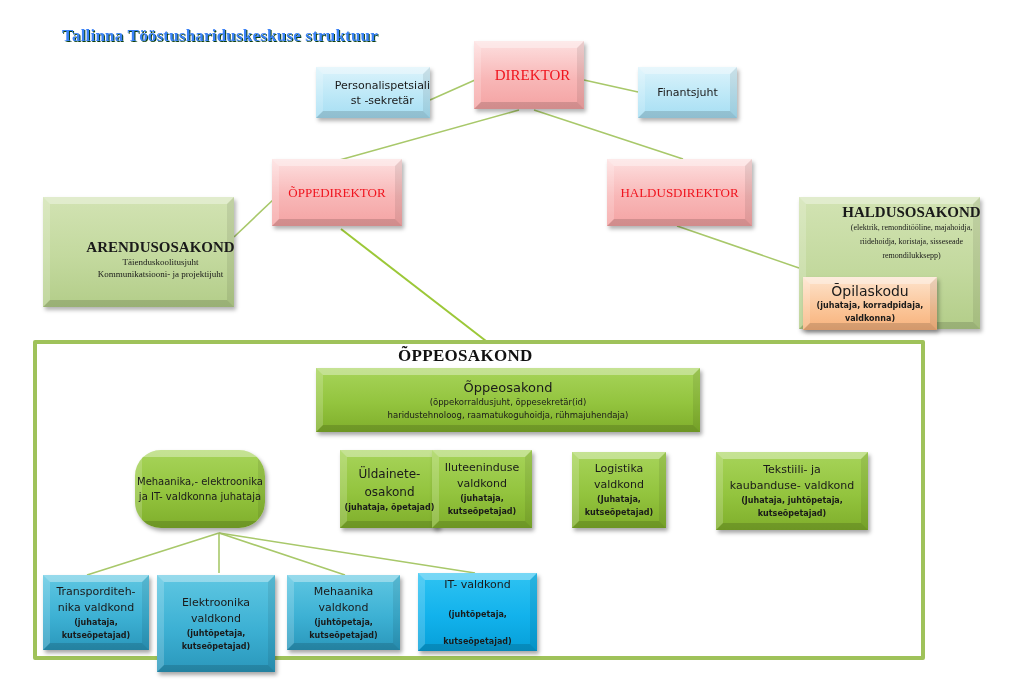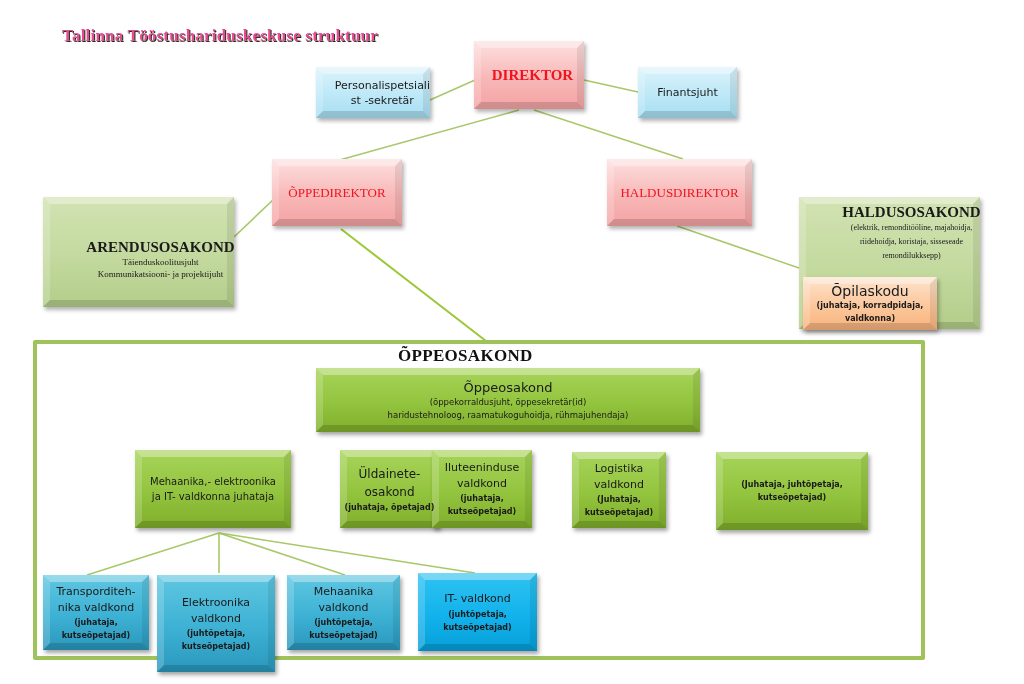--- a/index.html
+++ b/index.html
@@ -1,18 +1,18 @@
 <!DOCTYPE html>
 <html><head>
 <meta charset="utf-8">
 <style>
   html, body { margin: 0; padding: 0; background: #ffffff; }
   body { width: 1024px; height: 684px; position: relative; overflow: hidden; font-family: "Liberation Sans", sans-serif; }
   #connectors { position: absolute; left: 0; top: 0; width: 1024px; height: 684px; pointer-events: none; }
-  .title { position: absolute; left: 62px; top: 26px; font-family: "Liberation Serif", serif; font-weight: bold; font-size: 17px; color: #ec4899; text-shadow: 1px 1px 0 #0c3f0c; letter-spacing: 0.2px; }
+  .title { position: absolute; left: 62px; top: 26px; font-family: "Liberation Serif", serif; font-weight: bold; font-size: 17px; color: #3b82f6; text-shadow: 1px 1px 0 #0c3f0c; letter-spacing: 0.2px; }
   .box { position: absolute; box-sizing: border-box; display: flex; flex-direction: column; align-items: center; justify-content: center; text-align: center; overflow: hidden; }
   .box::before { content: ""; position: absolute; inset: 0; border: 7px solid transparent; border-top-color: rgba(255,255,255,0.35); border-left-color: rgba(255,255,255,0.18); border-right-color: rgba(0,0,0,0.08); border-bottom-color: rgba(0,0,0,0.14); pointer-events: none; }
   .box > * { position: relative; z-index: 1; }
   .pink { background: linear-gradient(180deg, #fde0e0 0%, #f8b7b7 55%, #f4a3a3 100%); box-shadow: 2px 3px 4px rgba(0,0,0,0.3); }
   .lightblue { background: linear-gradient(180deg, #dcf3fb 0%, #bde8f7 55%, #a6def3 100%); box-shadow: 2px 3px 4px rgba(0,0,0,0.3); }
   .sage { background: linear-gradient(180deg, #d2e3b3 0%, #c3d99e 55%, #b3cd89 100%); box-shadow: 2px 3px 4px rgba(0,0,0,0.3); padding-left: 44px; }
   .peach { background: linear-gradient(180deg, #fde3cc 0%, #fbc598 60%, #f7b27c 100%); box-shadow: 2px 3px 4px rgba(0,0,0,0.3); }
   .lime { background: linear-gradient(180deg, #a7d45a 0%, #93c43e 55%, #7fae2b 100%); box-shadow: 2px 3px 4px rgba(0,0,0,0.35); }
   .teal { background: linear-gradient(180deg, #5fc7e2 0%, #3db1d4 55%, #2a97bb 100%); box-shadow: 2px 3px 4px rgba(0,0,0,0.35); }
   .cyan { background: linear-gradient(180deg, #2fc3f2 0%, #12b2ec 55%, #069fd8 100%); box-shadow: 2px 3px 4px rgba(0,0,0,0.35); }
@@ -45,21 +45,21 @@
 <div class="title">Tallinna Tööstushariduskeskuse struktuur</div>
 
 <div class="box lightblue" style="left:316px; top:67px; width:114px; height:51px;align-items:flex-end;">
   <div class="san" style="font-size:11px; line-height:15px;">
     <div>Personalispetsiali</div>
     <div>st -sekretär</div>
   </div>
 </div>
 
 <div class="box pink" style="left:474px; top:41px; width:110px; height:68px;">
-  <div class="red-serif" style="font-size:15px; font-weight:bold;margin-left:7px;">DIREKTOR</div>
+  <div class="red-serif" style="font-size:15px; font-weight:normal;margin-left:7px;">DIREKTOR</div>
 </div>
 
 <div class="box lightblue" style="left:638px; top:67px; width:99px; height:51px;">
   <div class="san" style="font-size:11px;">Finantsjuht</div>
 </div>
 
 <div class="box pink" style="left:272px; top:159px; width:130px; height:67px;">
   <div class="red-serif" style="font-size:13px;">ÕPPEDIREKTOR</div>
 </div>
 
@@ -88,21 +88,21 @@
 
 <div class="frame"></div>
 <div class="section-title">ÕPPEOSAKOND</div>
 
 <div class="box lime" style="left:316px; top:368px; width:384px; height:64px;">
   <div class="san" style="font-size:13px; line-height:17px;">Õppeosakond</div>
   <div class="san" style="font-size:8.5px; line-height:13px;">(õppekorraldusjuht, õppesekretär(id)</div>
   <div class="san" style="font-size:8.5px; line-height:13px;">haridustehnoloog,  raamatukoguhoidja, rühmajuhendaja)</div>
 </div>
 
-<div class="box lime" style="left:135px; top:450px; width:156px; height:78px;">
+<div class="box lime" style="left:135px; top:450px; width:130px; height:78px;border-radius:26px;">
   <div class="san" style="font-size:10px; line-height:15px;">
     <div>Mehaanika,- elektroonika</div>
     <div>ja IT- valdkonna juhataja</div>
   </div>
 </div>
 
 <div class="box lime" style="left:306px; top:450px; width:99px; height:78px;margin-left:34px;">
   <div class="san" style="font-size:12px; line-height:18px;">
     <div>Üldainete-</div>
     <div>osakond</div>
@@ -122,20 +122,24 @@
 <div class="box lime" style="left:572px; top:452px; width:94px; height:76px;">
   <div class="san" style="font-size:11px; line-height:16px;">
     <div>Logistika</div>
     <div>valdkond</div>
   </div>
   <div class="san small">(Juhataja,</div>
   <div class="san small">kutseõpetajad)</div>
 </div>
 
 <div class="box lime" style="left:716px; top:452px; width:152px; height:78px;">
+  <div class="san" style="font-size:11px; line-height:16px;">
+    <div>Tekstiili- ja</div>
+    <div>kaubanduse- valdkond</div>
+  </div>
   <div class="san small">(Juhataja, juhtõpetaja,</div>
   <div class="san small">kutseõpetajad)</div>
 </div>
 
 <div class="box teal" style="left:43px; top:575px; width:106px; height:75px;">
   <div class="san" style="font-size:11px; line-height:16px;">
     <div>Transporditeh-</div>
     <div>nika valdkond</div>
   </div>
   <div class="san small">(juhataja,</div>
@@ -153,17 +157,17 @@
 
 <div class="box teal" style="left:287px; top:575px; width:113px; height:75px;">
   <div class="san" style="font-size:11px; line-height:16px;">
     <div>Mehaanika</div>
     <div>valdkond</div>
   </div>
   <div class="san small">(juhtõpetaja,</div>
   <div class="san small">kutseõpetajad)</div>
 </div>
 
-<div class="box cyan" style="left:418px; top:573px; width:119px; height:78px;">
+<div class="box cyan" style="left:418px; top:573px; width:119px; height:78px;gap:14px;">
   <div class="san" style="font-size:11px; line-height:18px;">IT- valdkond</div>
   <div class="san small">(juhtõpetaja,</div>
   <div class="san small">kutseõpetajad)</div>
 </div>
 
 </body></html>

